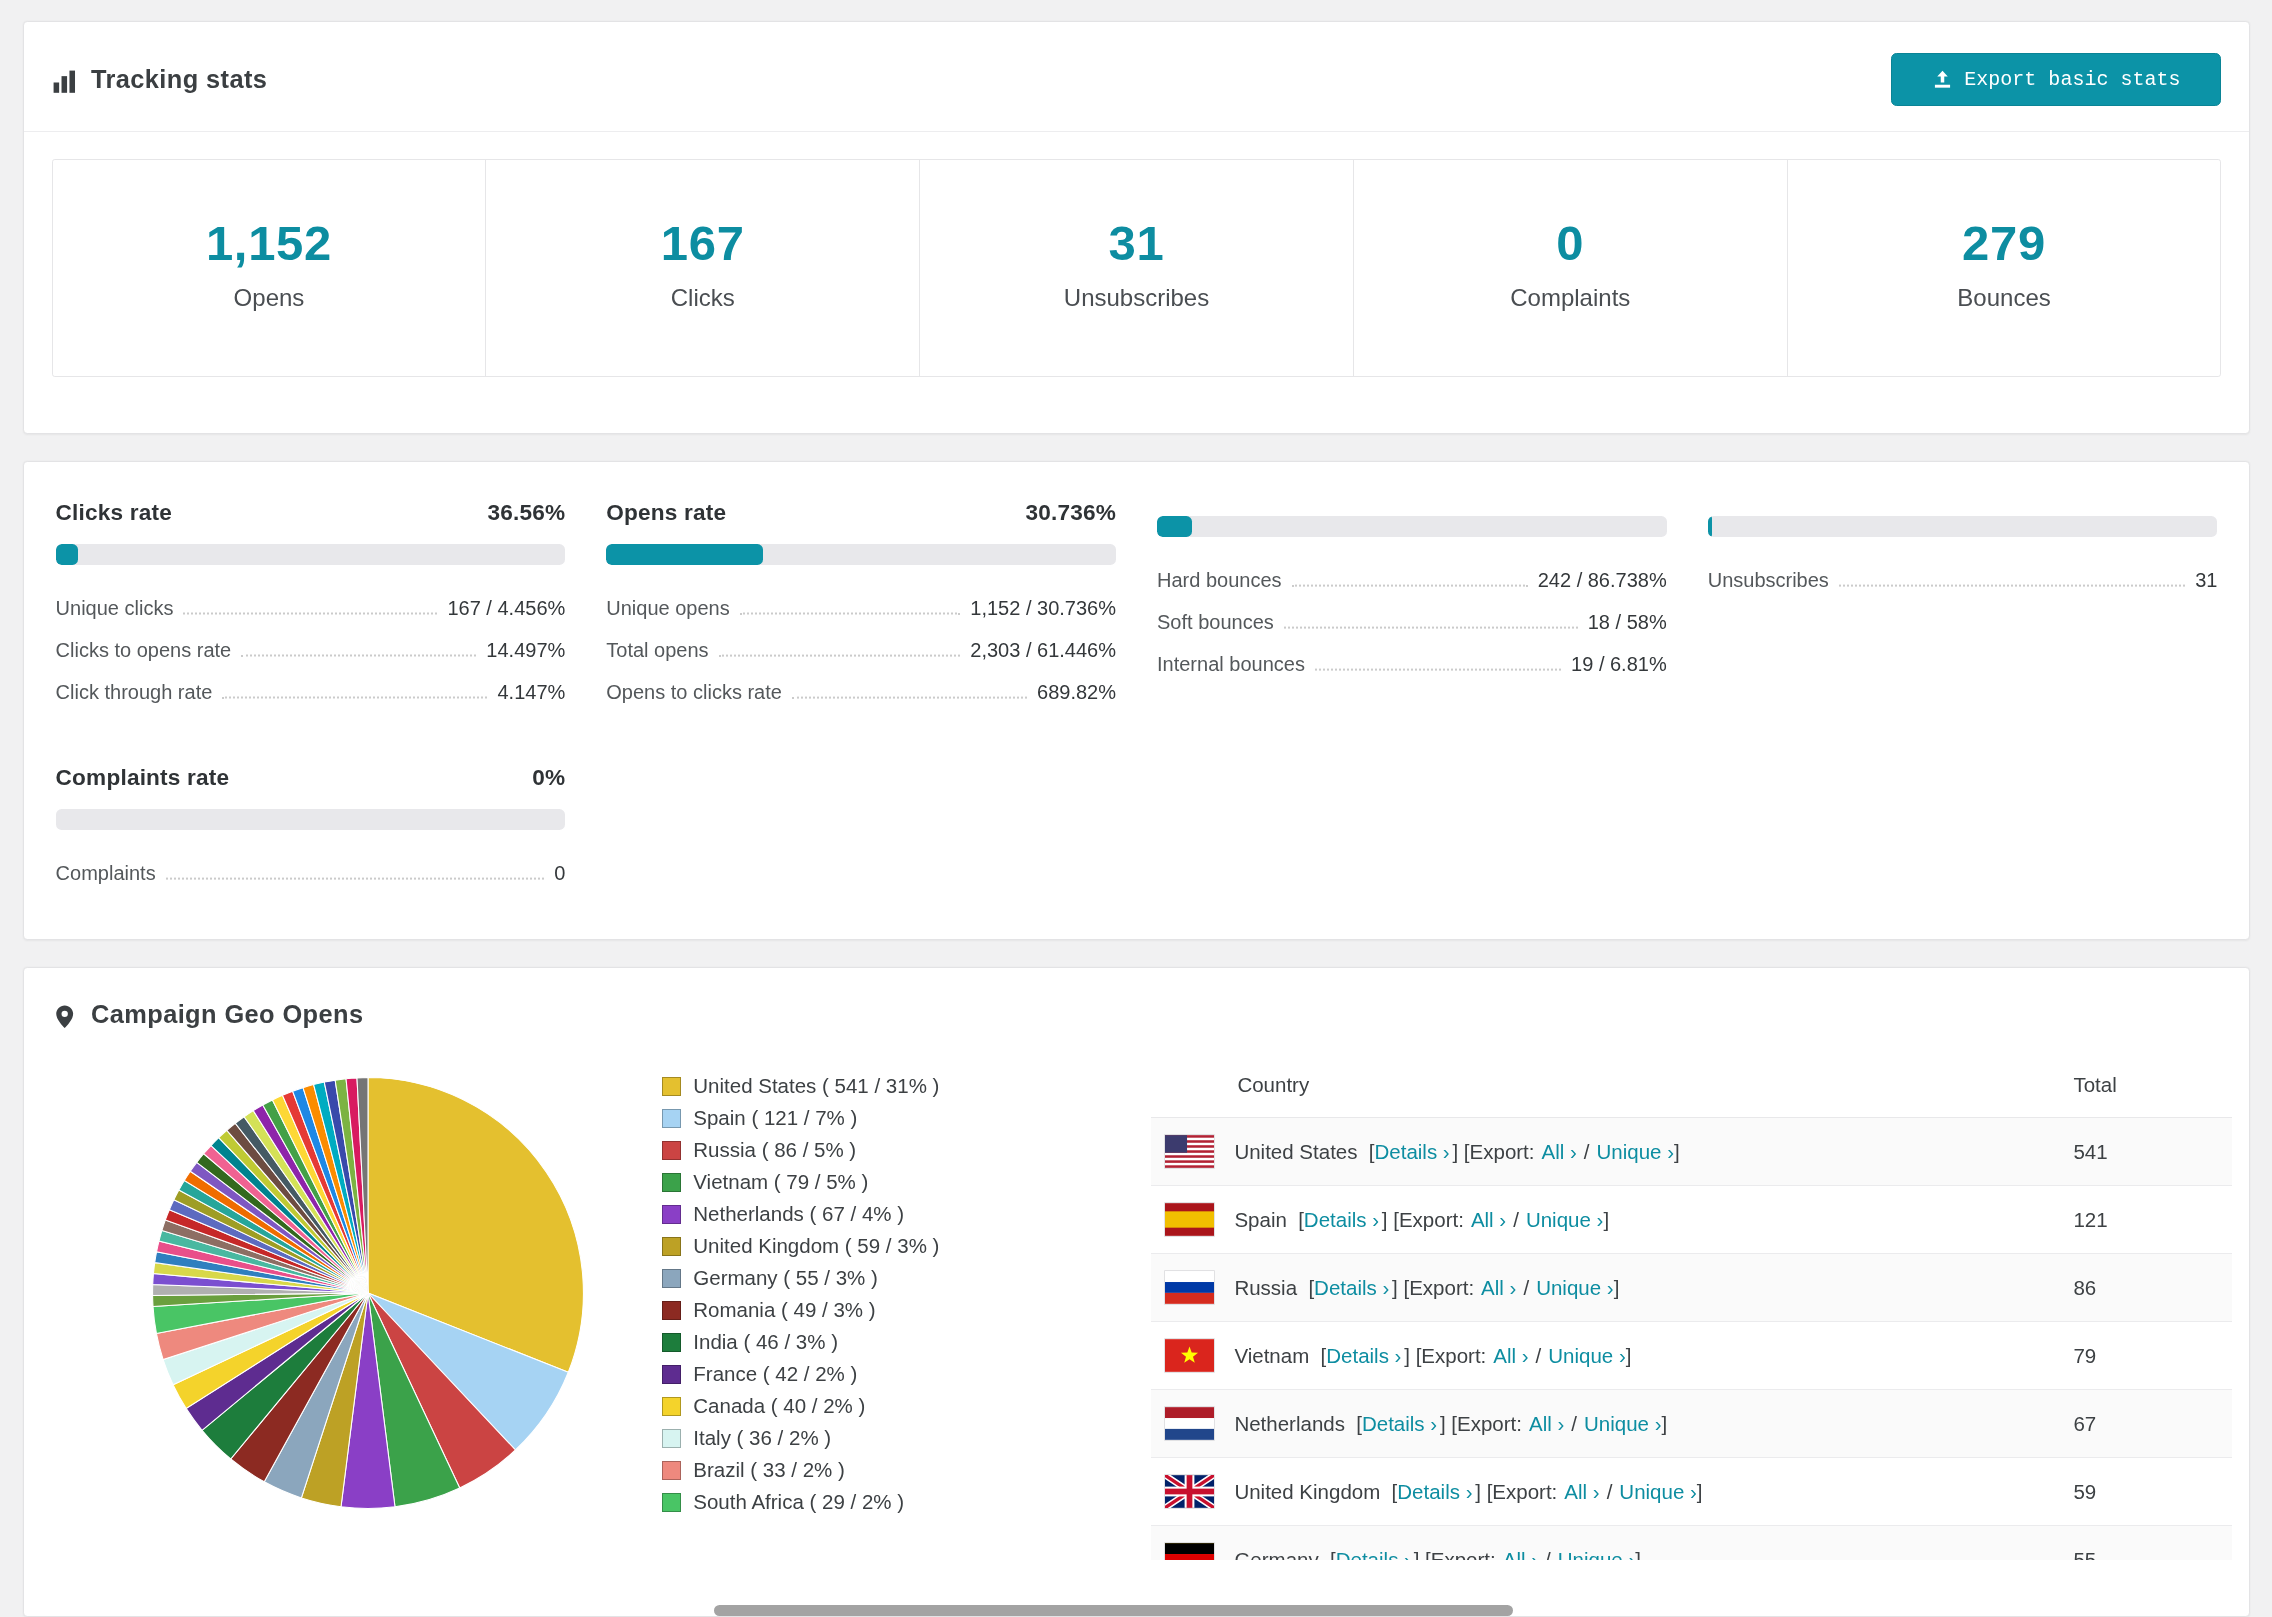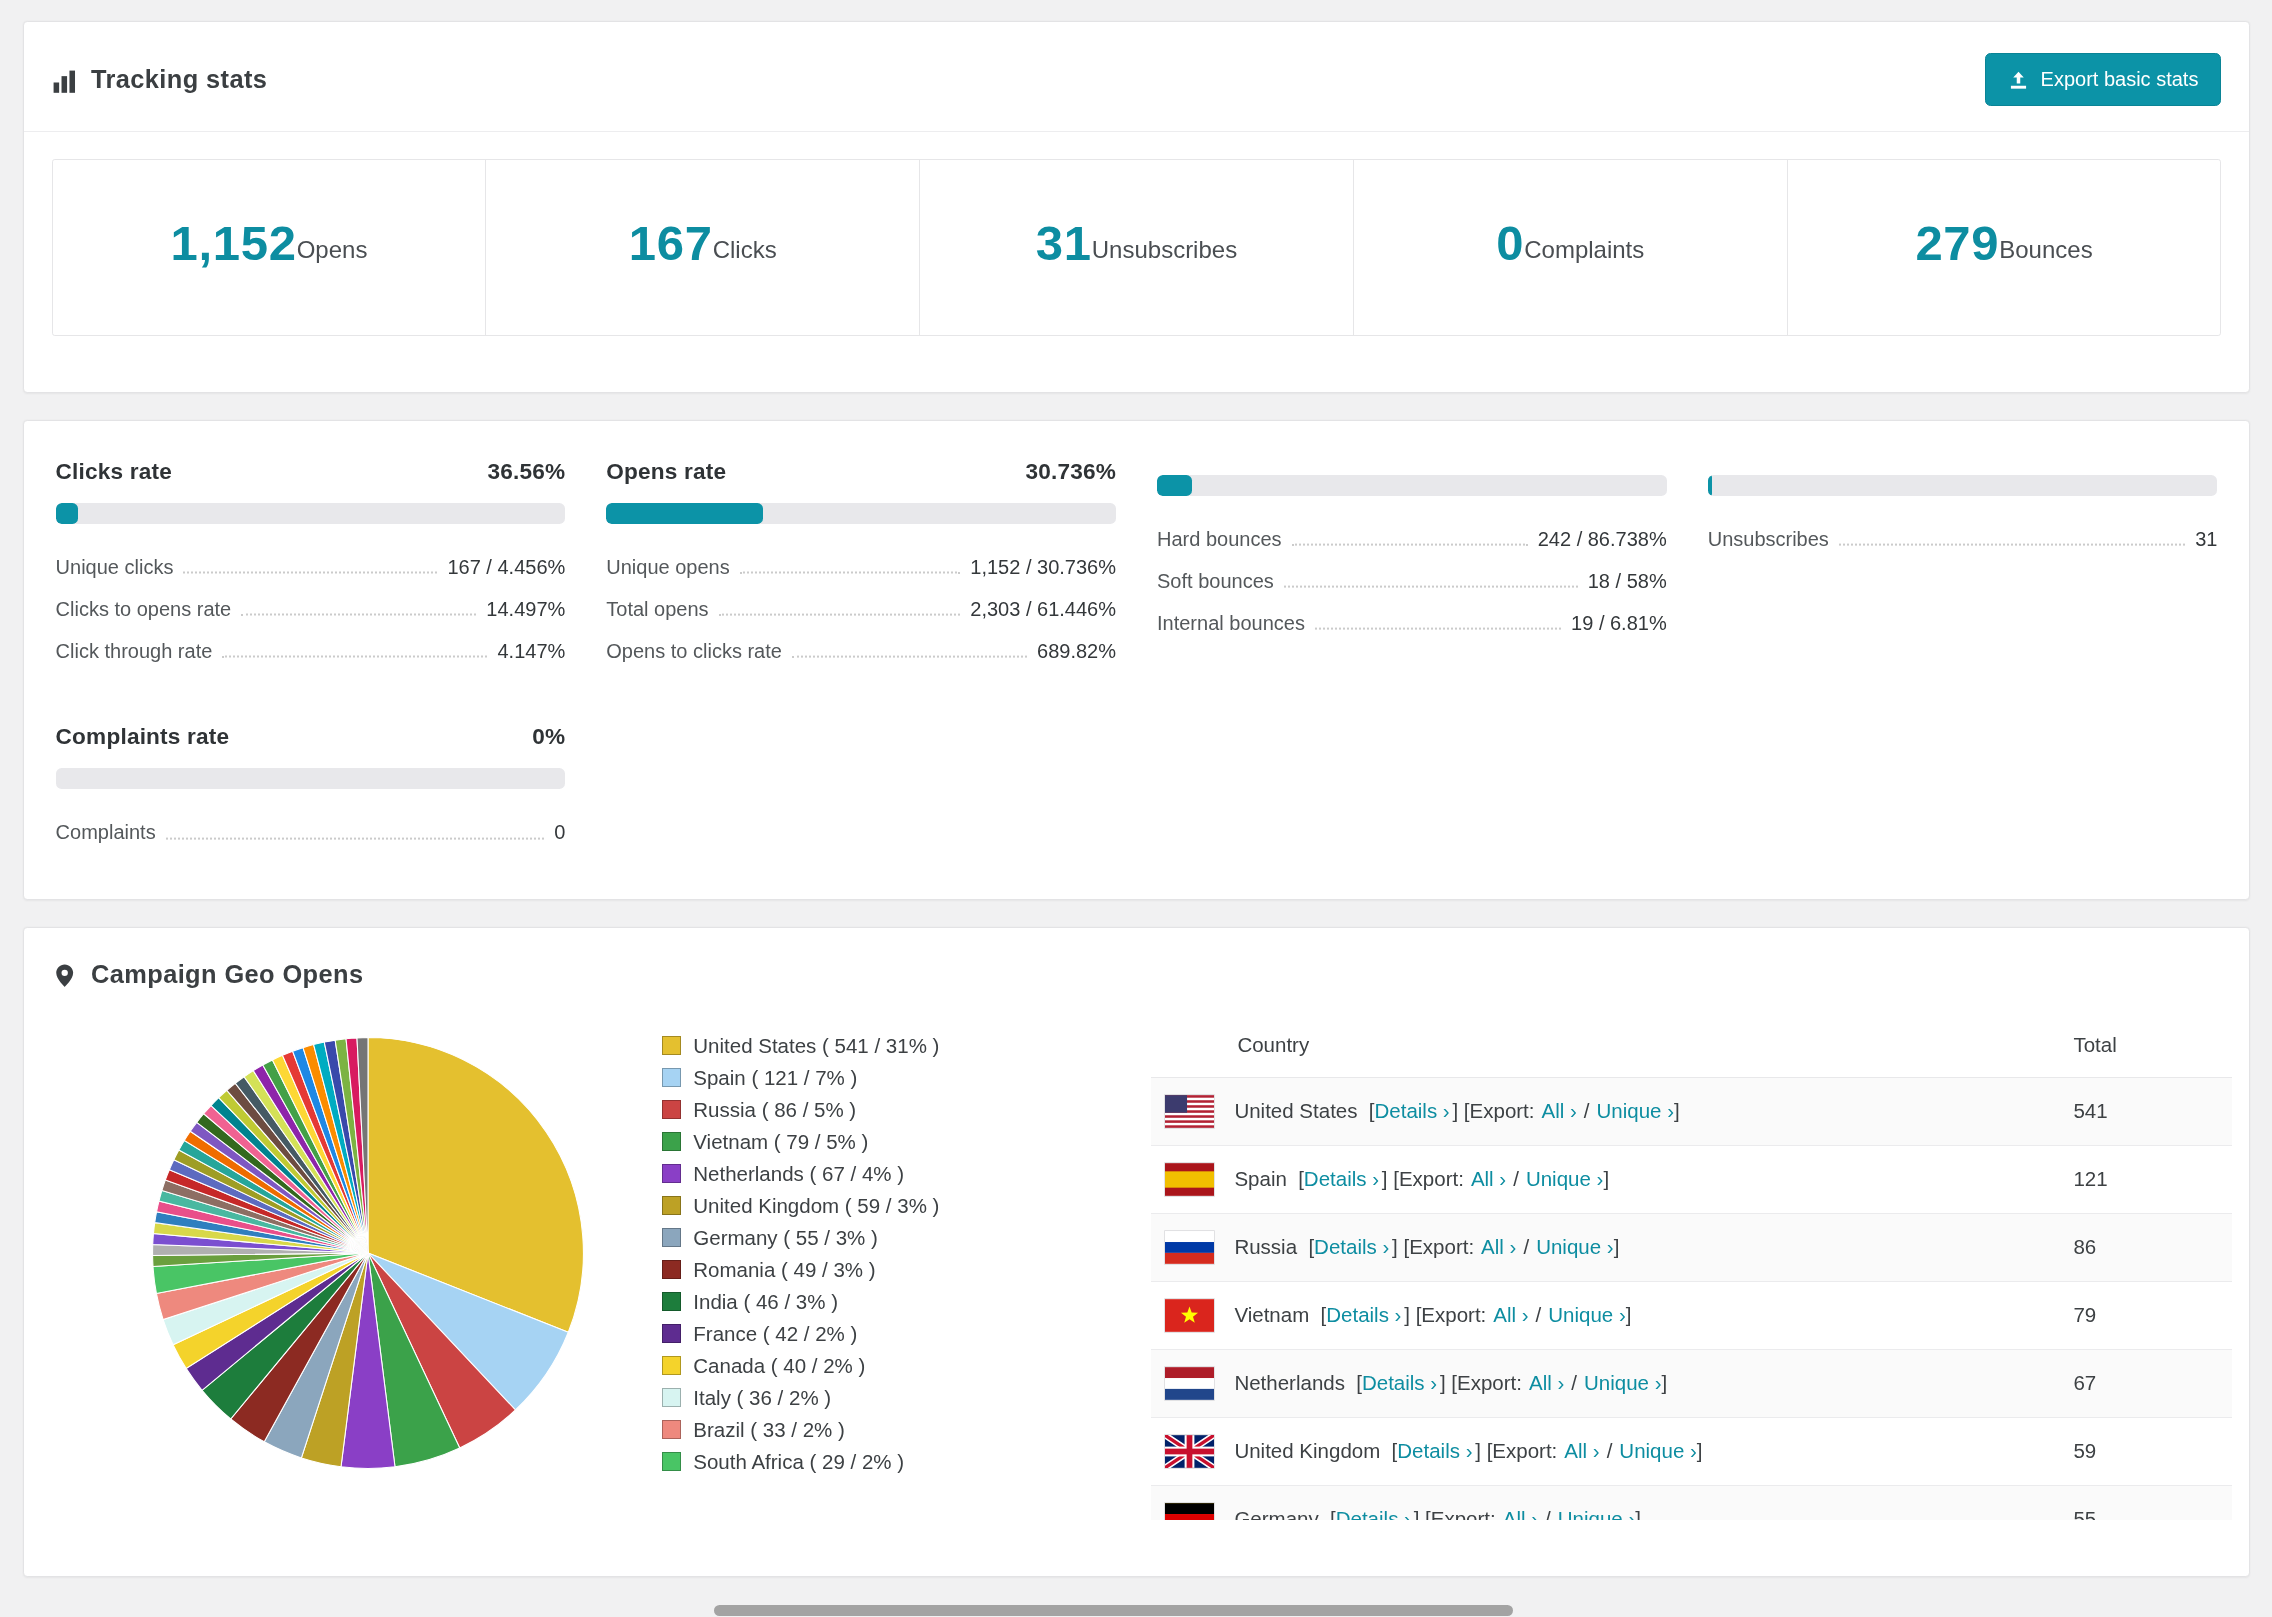--- a/index.html
+++ b/index.html
@@ -6,25 +6,25 @@
   html,body{width:2273px;height:1618px;overflow:hidden;background:#f1f1f2;
     font-family:"Liberation Sans","DejaVu Sans",sans-serif;color:#3d4144;}
   a{text-decoration:none}
   .page{padding:21px 22.6px 0}
   .panel{background:#fff;border:0.7px solid #e3e3e5;border-radius:4.2px;box-shadow:0 0.7px 2.1px rgba(0,0,0,.05);margin-bottom:27px}
 
   
   .panel-head{display:flex;justify-content:space-between;align-items:center;padding:31px 28px 25.4px;border-bottom:0.7px solid #ededef}
   .panel-title{display:flex;align-items:flex-end;gap:14px;font-size:25.4px;font-weight:700;color:#3b3f42;letter-spacing:0.4px}
   .panel-title svg{width:25.4px;height:25.4px;fill:#3b3f42;flex:0 0 auto}
-  .export-btn{display:flex;align-items:flex-end;gap:11.3px;background:#0c93a7;border:0.7px solid #0a8496;color:#fff;
-    font-size:20px;font-family:Liberation Sans, sans-serif;padding:14px 22px;border-radius:5.6px;cursor:pointer}
+  .export-btn{display:flex;align-items:center;gap:11.3px;background:#0c93a7;border:0.7px solid #0a8496;color:#fff;
+    font-size:20px;font-family:Liberation Mono, monospace;padding:14px 40px;border-radius:5.6px;cursor:pointer}
   .export-btn svg{width:21px;height:21px;fill:#fff}
   .stats-row{display:flex;margin:27px 28px 56px;border:0.7px solid #e6e6e8;border-radius:2.8px}
-  .stat-cell{flex:1;display:flex;flex-direction:row;align-items:center;justify-content:center;
+  .stat-cell{flex:1;display:flex;flex-direction:column;align-items:center;justify-content:center;
     padding:55px 0 64px;border-left:0.7px solid #e6e6e8}
   .stat-cell:first-child{border-left:none}
   .stat-value{font-size:49px;font-weight:700;color:#0d8da1;letter-spacing:0.7px}
   .stat-label{font-size:24px;color:#4a4e52;margin-top:12.7px}
 
   
   .rates{padding:37px 32px 45px}
   .rates-grid{display:grid;grid-template-columns:repeat(4,1fr);column-gap:41px;row-gap:51px}
   .rate-head{display:flex;justify-content:space-between;align-items:baseline;line-height:28px}
   .rate-title,.rate-value{font-size:22.6px;font-weight:700;color:#2f3336;letter-spacing:0.2px}

